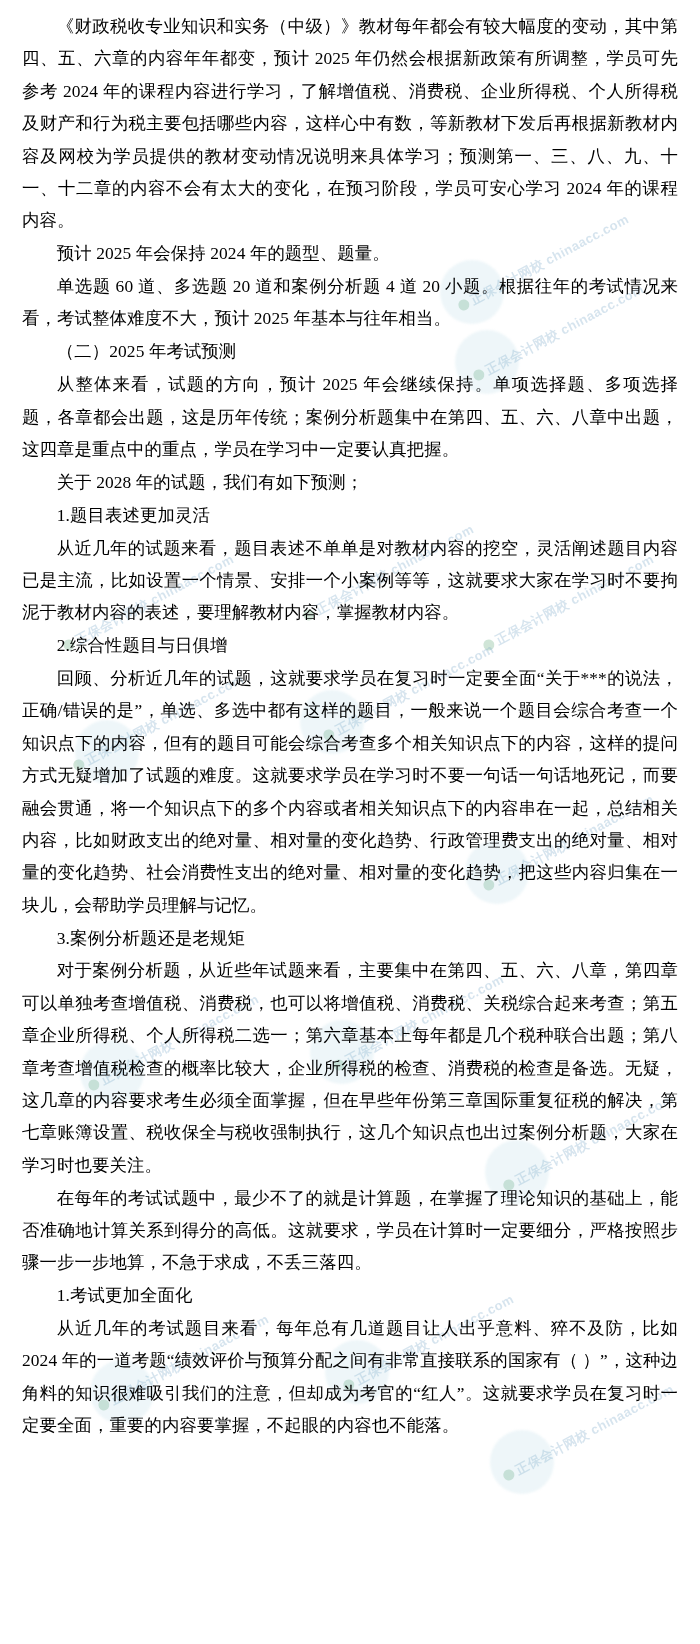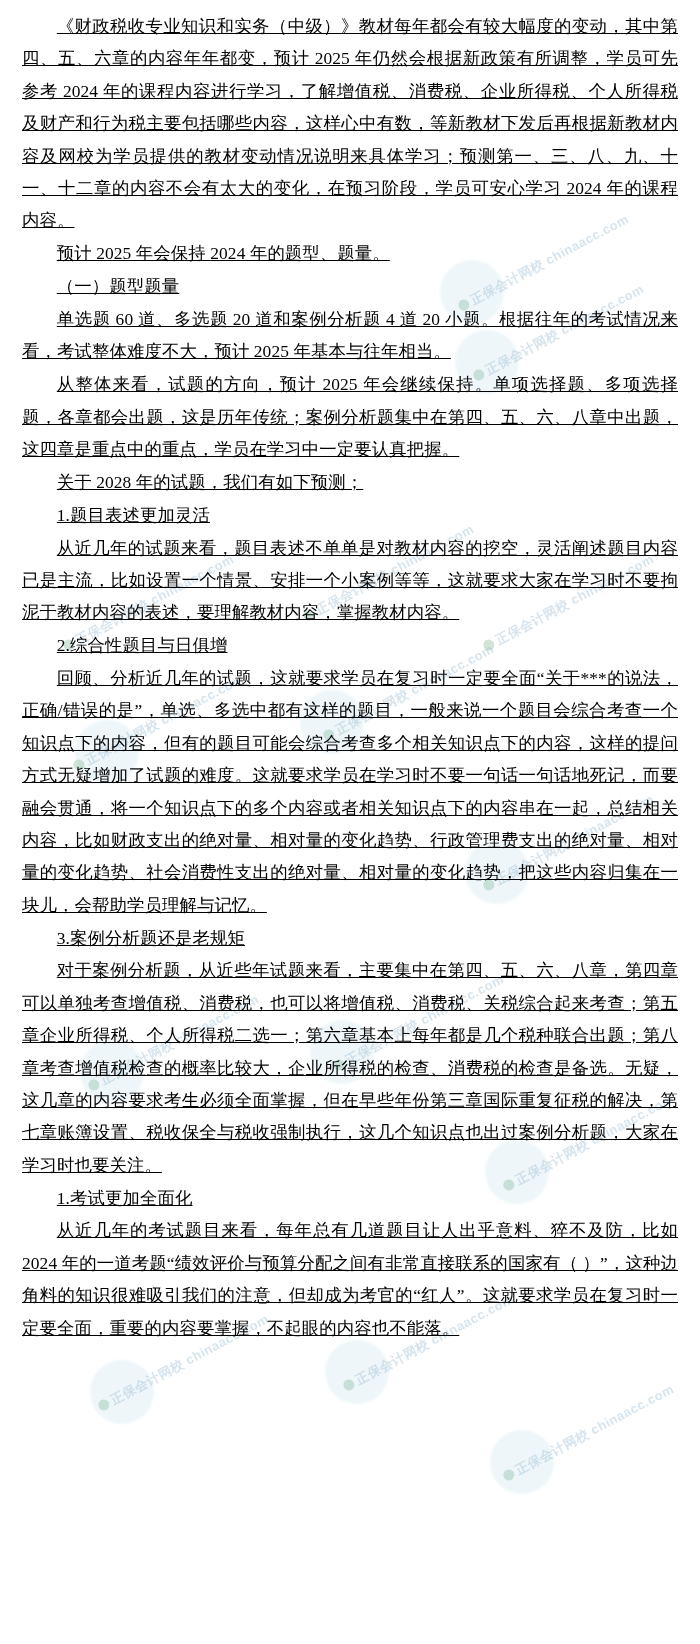--- a/index.html
+++ b/index.html
@@ -22,21 +22,20 @@
   }
   .para {
     font-size: 17.4px;
     line-height: 1.86;
     text-align: justify;
     text-justify: inter-ideograph;
     margin: 0 0 0.5px 0;
     letter-spacing: 0.1px;
     position: relative;
     z-index: 2;
-    text-decoration: underline;
   }
   .indent {
     text-indent: 2em;
   }
   .watermark-layer {
     position: absolute;
     inset: 0;
     z-index: 1;
     pointer-events: none;
     overflow: hidden;
@@ -98,26 +97,27 @@
     <div class="wm-blob" style="left:485px; top:1140px;"></div>
     <div class="wm-blob" style="left:90px; top:1360px;"></div>
     <div class="wm-blob" style="left:325px; top:1340px;"></div>
     <div class="wm-blob" style="left:490px; top:1430px;"></div>
     <div class="wm-blob" style="left:440px; top:260px;"></div>
     <div class="wm-blob" style="left:455px; top:330px;"></div>
   </div>
 
   <p class="para indent">《财政税收专业知识和实务（中级）》教材每年都会有较大幅度的变动，其中第四、五、六章的内容年年都变，预计 2025 年仍然会根据新政策有所调整，学员可先参考 2024 年的课程内容进行学习，了解增值税、消费税、企业所得税、个人所得税及财产和行为税主要包括哪些内容，这样心中有数，等新教材下发后再根据新教材内容及网校为学员提供的教材变动情况说明来具体学习；预测第一、三、八、九、十一、十二章的内容不会有太大的变化，在预习阶段，学员可安心学习 2024 年的课程内容。</p>
   <p class="para indent">预计 2025 年会保持 2024 年的题型、题量。</p>
-  <p class="para indent">（一）题型题量</p>
   <p class="para indent">单选题 60 道、多选题 20 道和案例分析题 4 道 20 小题。根据往年的考试情况来看，考试整体难度不大，预计 2025 年基本与往年相当。</p>
+  <p class="para indent">（二）2025 年考试预测</p>
   <p class="para indent">从整体来看，试题的方向，预计 2025 年会继续保持。单项选择题、多项选择题，各章都会出题，这是历年传统；案例分析题集中在第四、五、六、八章中出题，这四章是重点中的重点，学员在学习中一定要认真把握。</p>
   <p class="para indent">关于 2028 年的试题，我们有如下预测；</p>
   <p class="para indent">1.题目表述更加灵活</p>
   <p class="para indent">从近几年的试题来看，题目表述不单单是对教材内容的挖空，灵活阐述题目内容已是主流，比如设置一个情景、安排一个小案例等等，这就要求大家在学习时不要拘泥于教材内容的表述，要理解教材内容，掌握教材内容。</p>
   <p class="para indent">2.综合性题目与日俱增</p>
   <p class="para indent">回顾、分析近几年的试题，这就要求学员在复习时一定要全面“关于***的说法，正确/错误的是”，单选、多选中都有这样的题目，一般来说一个题目会综合考查一个知识点下的内容，但有的题目可能会综合考查多个相关知识点下的内容，这样的提问方式无疑增加了试题的难度。这就要求学员在学习时不要一句话一句话地死记，而要融会贯通，将一个知识点下的多个内容或者相关知识点下的内容串在一起，总结相关内容，比如财政支出的绝对量、相对量的变化趋势、行政管理费支出的绝对量、相对量的变化趋势、社会消费性支出的绝对量、相对量的变化趋势，把这些内容归集在一块儿，会帮助学员理解与记忆。</p>
   <p class="para indent">3.案例分析题还是老规矩</p>
   <p class="para indent">对于案例分析题，从近些年试题来看，主要集中在第四、五、六、八章，第四章可以单独考查增值税、消费税，也可以将增值税、消费税、关税综合起来考查；第五章企业所得税、个人所得税二选一；第六章基本上每年都是几个税种联合出题；第八章考查增值税检查的概率比较大，企业所得税的检查、消费税的检查是备选。无疑，这几章的内容要求考生必须全面掌握，但在早些年份第三章国际重复征税的解决，第七章账簿设置、税收保全与税收强制执行，这几个知识点也出过案例分析题，大家在学习时也要关注。</p>
+  <p class="para indent">在每年的考试试题中，最少不了的就是计算题，在掌握了理论知识的基础上，能否准确地计算关系到得分的高低。这就要求，学员在计算时一定要细分，严格按照步骤一步一步地算，不急于求成，不丢三落四。</p>
   <p class="para indent">1.考试更加全面化</p>
   <p class="para indent">从近几年的考试题目来看，每年总有几道题目让人出乎意料、猝不及防，比如 2024 年的一道考题“绩效评价与预算分配之间有非常直接联系的国家有（  ）”，这种边角料的知识很难吸引我们的注意，但却成为考官的“红人”。这就要求学员在复习时一定要全面，重要的内容要掌握，不起眼的内容也不能落。</p>
 
 </div>
 
 </body></html>

